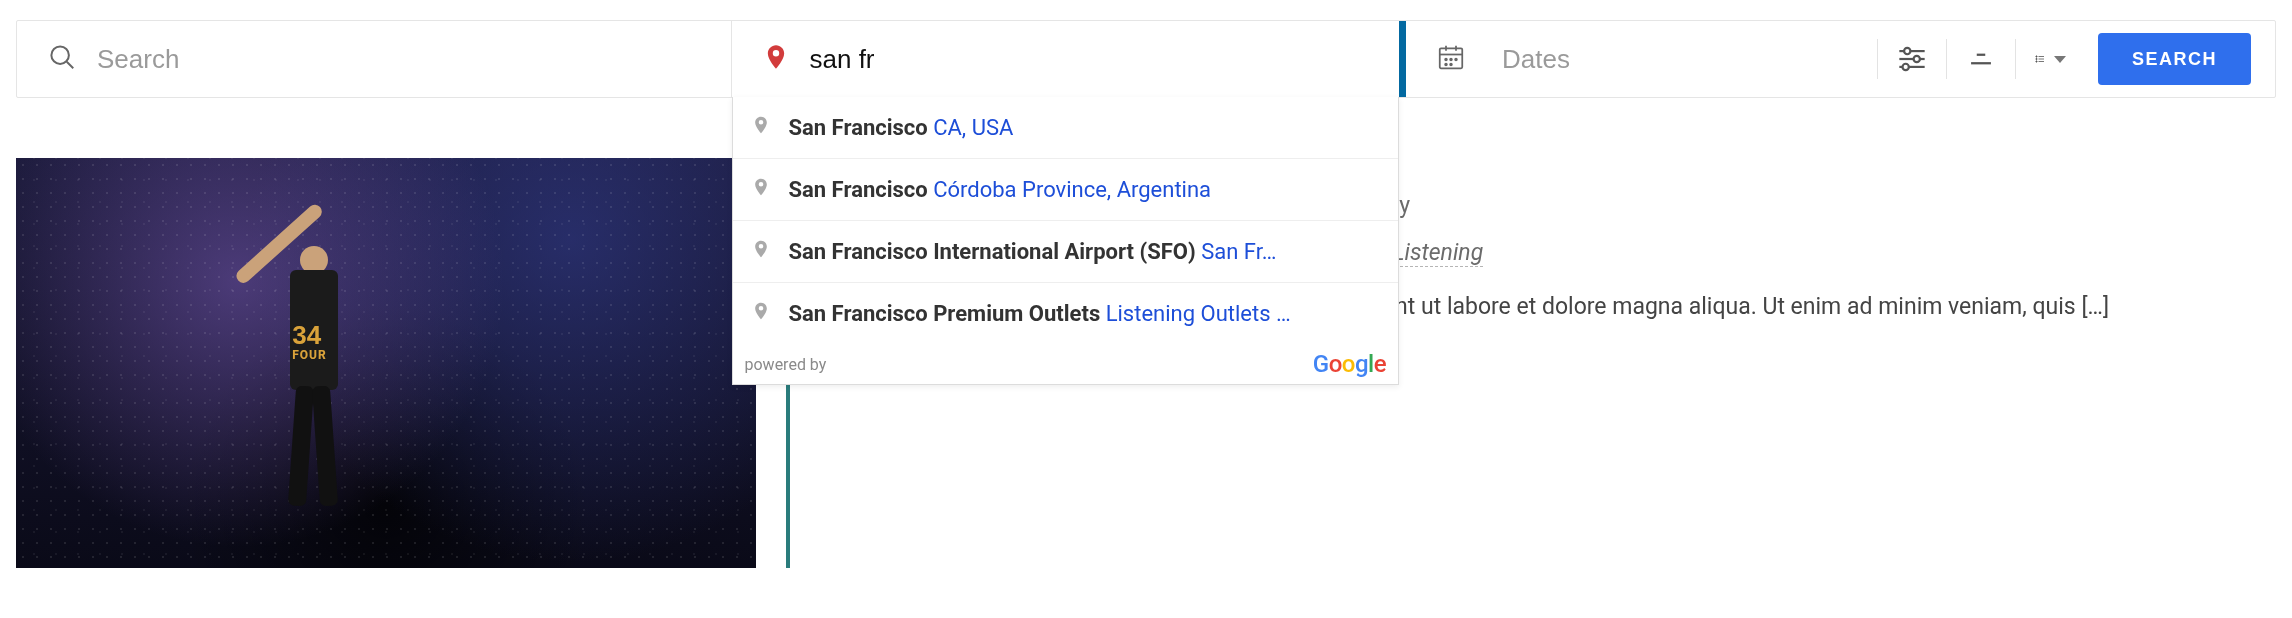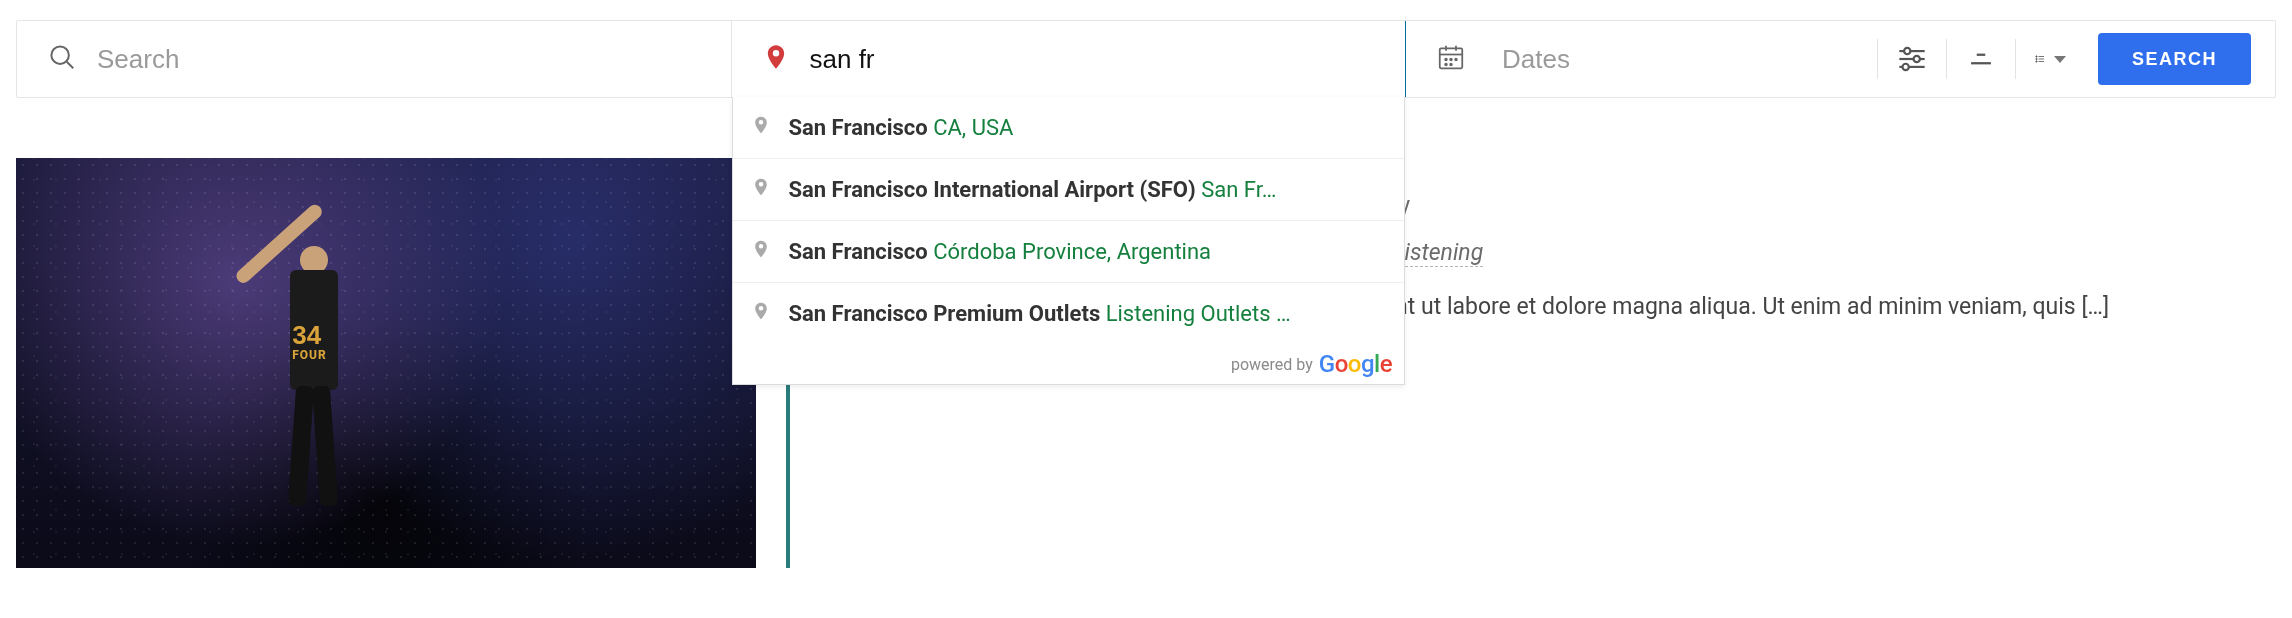--- a/index.html
+++ b/index.html
@@ -19,21 +19,21 @@
       position: relative;
     }
     .search-section {
       display: flex;
       align-items: center;
       flex: 1;
       padding: 0 30px;
       height: 100%;
     }
     .search-section.kw { border-right: 1px solid #e5e5e5; flex: 1 1 680px; }
-    .search-section.loc { border-right: 1px solid #0369a1; flex: 1 1 640px; position: relative; }
+    .search-section.loc { border-right: 7px solid #0369a1; flex: 1 1 640px; position: relative; }
     .search-section.dates { flex: 0 0 330px; gap: 16px; }
     .search-input {
       border: none;
       outline: none;
       font-size: 26px;
       color: #333;
       background: transparent;
       flex: 1;
       margin-left: 20px;
     }
@@ -92,30 +92,29 @@
       border-bottom: 1px solid #eee;
       cursor: pointer;
       font-size: 22px;
       color: #333;
       gap: 18px;
       white-space: nowrap;
       overflow: hidden;
     }
     .ac-item .prefix { font-weight: 700; }
     .ac-item .main { font-weight: 700; }
-    .ac-item .sub { color: #15803d; font-weight: 400; overflow: hidden; text-overflow: ellipsis; }
+    .ac-item .sub { color: #1d4ed8; font-weight: 400; overflow: hidden; text-overflow: ellipsis; }
     .ac-pin { color: #aaa; flex-shrink: 0; }
     .ac-footer {
       display: flex;
-      justify-content: flex-end;
+      justify-content: space-between;
       align-items: center;
       padding: 6px 12px;
       font-size: 16px;
       color: #8a8a8a;
-      gap: 6px;
     }
     .google-logo { font-weight: 500; font-size: 24px; letter-spacing: -0.5px; }
     .g1{color:#4285F4}.g2{color:#EA4335}.g3{color:#FBBC05}.g4{color:#4285F4}.g5{color:#34A853}.g6{color:#EA4335}
 
     
     .result-row {
       display: flex;
       gap: 30px;
       margin-top: 60px;
     }
@@ -194,27 +193,27 @@
       <div class="ac-item">
         <span class="ac-pin"><svg width="20" height="20" viewBox="0 0 24 24" fill="currentColor">
               <path d="M12 2C8.13 2 5 5.13 5 9c0 5.25 7 13 7 13s7-7.75 7-13c0-3.87-3.13-7-7-7zm0 9.5A2.5 2.5 0 1 1 12 6a2.5 2.5 0 0 1 0 5.5z"></path>
             </svg></span>
         <span><span class="prefix">San Fr</span><span class="main">ancisco</span> <span class="sub">CA, USA</span></span>
       </div>
       <div class="ac-item">
         <span class="ac-pin"><svg width="20" height="20" viewBox="0 0 24 24" fill="currentColor">
               <path d="M12 2C8.13 2 5 5.13 5 9c0 5.25 7 13 7 13s7-7.75 7-13c0-3.87-3.13-7-7-7zm0 9.5A2.5 2.5 0 1 1 12 6a2.5 2.5 0 0 1 0 5.5z"></path>
             </svg></span>
-        <span><span class="prefix">San Fr</span><span class="main">ancisco International Airport (SFO)</span> <span class="sub">San Fr…</span></span>
+        <span><span class="prefix">San Fr</span><span class="main">ancisco</span> <span class="sub">Córdoba Province, Argentina</span></span>
       </div>
       <div class="ac-item">
         <span class="ac-pin"><svg width="20" height="20" viewBox="0 0 24 24" fill="currentColor">
               <path d="M12 2C8.13 2 5 5.13 5 9c0 5.25 7 13 7 13s7-7.75 7-13c0-3.87-3.13-7-7-7zm0 9.5A2.5 2.5 0 1 1 12 6a2.5 2.5 0 0 1 0 5.5z"></path>
             </svg></span>
-        <span><span class="prefix">San Fr</span><span class="main">ancisco</span> <span class="sub">Córdoba Province, Argentina</span></span>
+        <span><span class="prefix">San Fr</span><span class="main">ancisco International Airport (SFO)</span> <span class="sub">San Fr…</span></span>
       </div>
       <div class="ac-item" style="border-bottom:none;">
         <span class="ac-pin"><svg width="20" height="20" viewBox="0 0 24 24" fill="currentColor">
               <path d="M12 2C8.13 2 5 5.13 5 9c0 5.25 7 13 7 13s7-7.75 7-13c0-3.87-3.13-7-7-7zm0 9.5A2.5 2.5 0 1 1 12 6a2.5 2.5 0 0 1 0 5.5z"></path>
             </svg></span>
         <span><span class="prefix">San Fr</span><span class="main">ancisco Premium Outlets</span> <span class="sub">Listening Outlets …</span></span>
       </div>
       <div class="ac-footer">
         <span>powered by</span>
         <span class="google-logo"><span class="g1">G</span><span class="g2">o</span><span class="g3">o</span><span class="g4">g</span><span class="g5">l</span><span class="g6">e</span></span>

